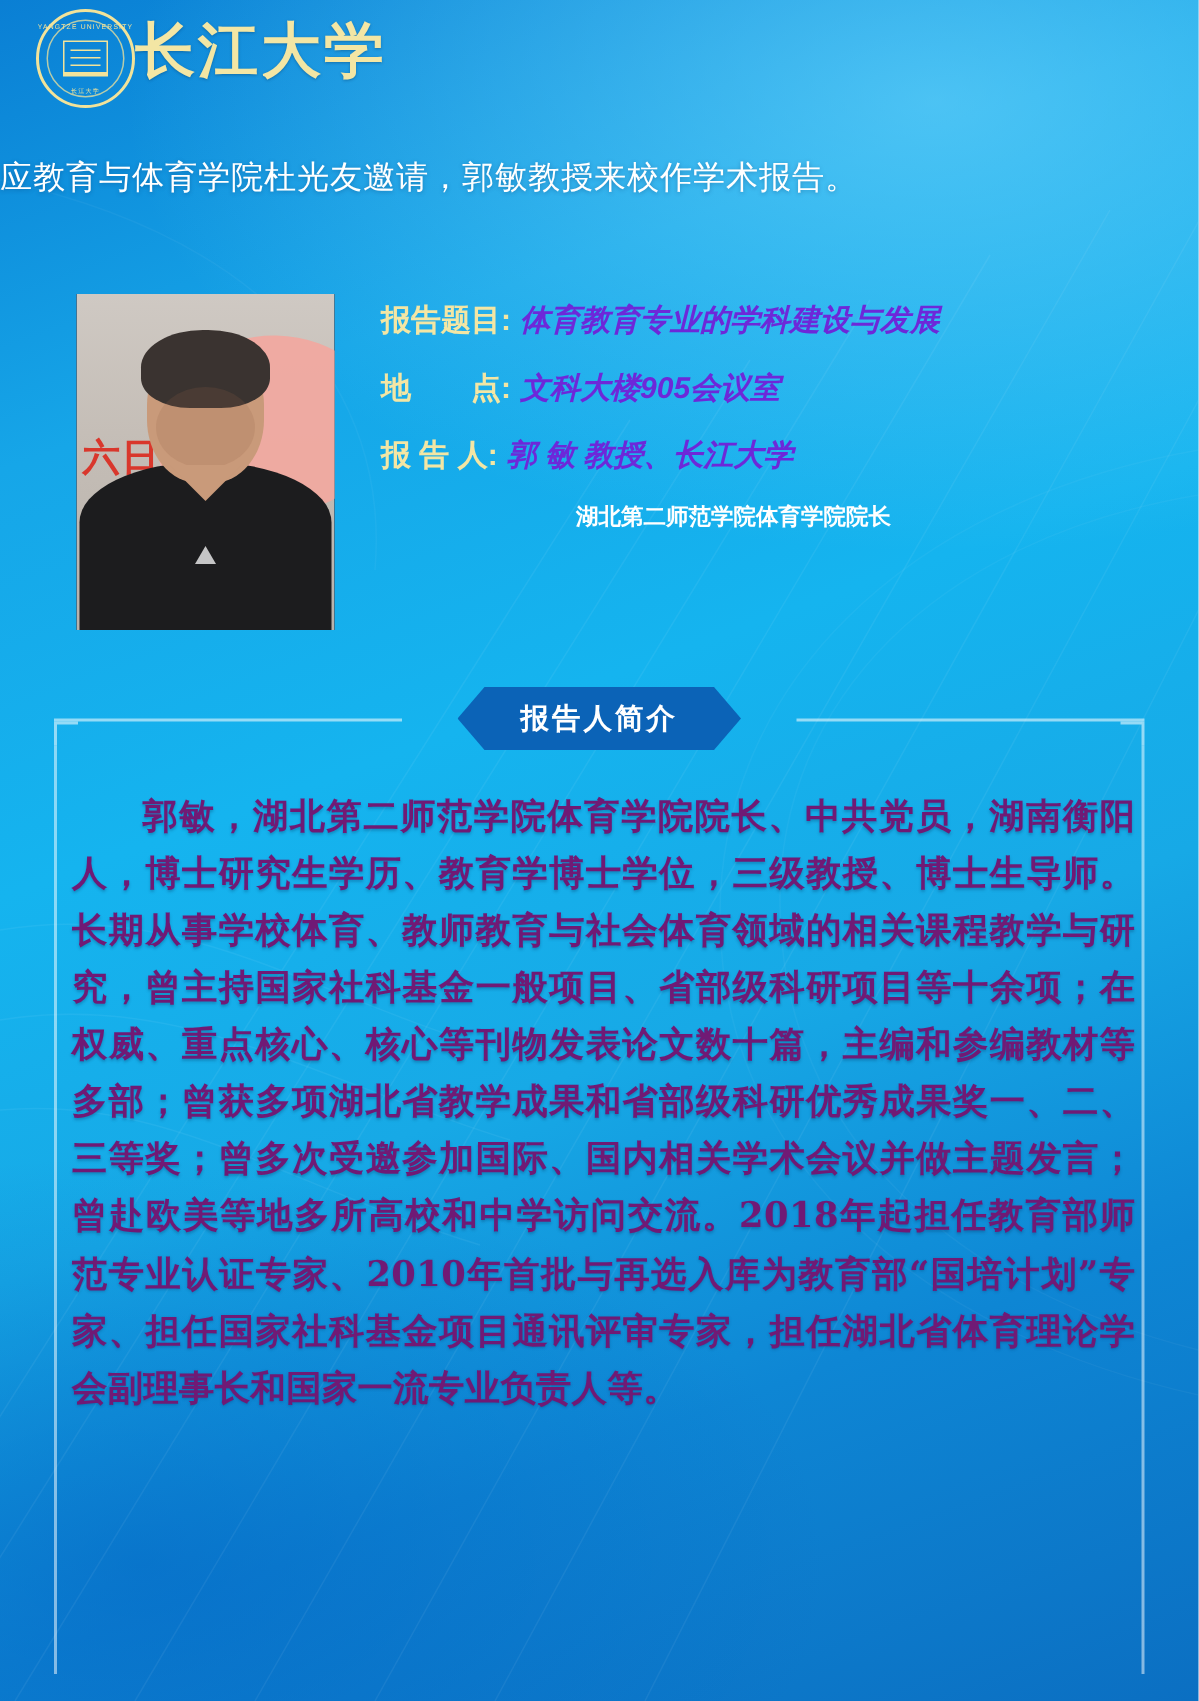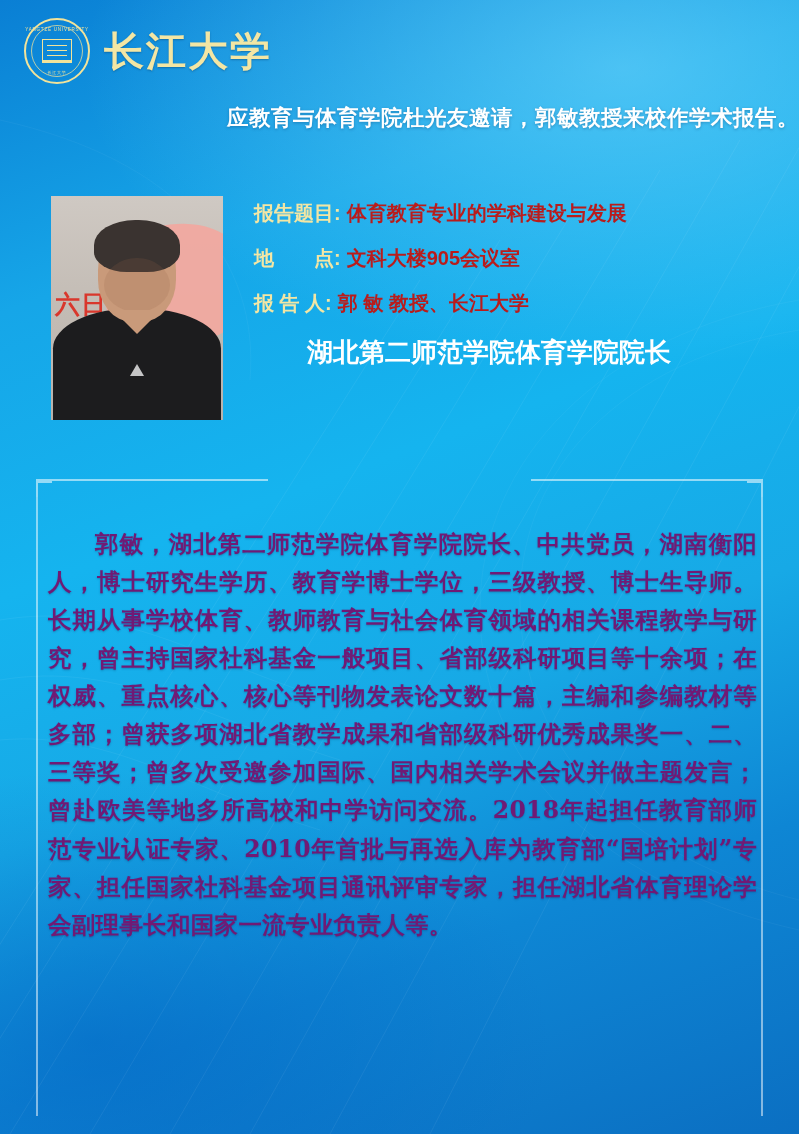--- a/index.html
+++ b/index.html
@@ -27,22 +27,22 @@
 
   .poster {
     position: relative;
     width: 799px; height: 1134px;
     z-index: 2;
   }
 
   
   .header {
     position: absolute;
-    top: 18px; left: 24px;
-    display: flex; align-items: center; gap: 14px;
+    top: 6px; left: 24px;
+    display: flex; 
   }
   .logo-seal {
     width: 66px; height: 66px;
     border-radius: 50%;
     border: 2px solid #f2e39a;
     display: flex; align-items: center; justify-content: center;
     position: relative;
     flex: 0 0 auto;
   }
   .logo-seal::before {
@@ -80,23 +80,23 @@
     font-weight: 700;
     color: #f3e6a4;
     letter-spacing: 2px;
     text-shadow: 0 1px 2px rgba(0,40,80,0.35);
   }
 
   
   .main-title {
     position: absolute;
     top: 103px; left: 0; right: 0;
-    text-align: right;
+    text-align: left;
     font-size: 21.5px;
-    font-weight: 700;
+    font-weight: 400;
     color: #ffffff;
     letter-spacing: 0.5px;
     text-shadow: 0 1px 3px rgba(0,50,100,0.35);
   }
 
   
   .photo {
     position: absolute;
     top: 196px; left: 51px;
     width: 172px; height: 224px;
@@ -191,27 +191,28 @@
     font-size: 20px;
     font-weight: 700;
     white-space: nowrap;
   }
   .info-label {
     color: #f3e6a4;
     flex: 0 0 auto;
     letter-spacing: 0px;
   }
   .info-value {
-    color: #b91c1c;
+    color: #6d28d9;
     margin-left: 6px;
+    font-style: italic;
   }
   .info-sub {
     margin-top: 16px;
     text-align: center;
-    font-size: 26px;
+    font-size: 15px;
     font-weight: 700;
     color: #ffffff;
     padding-right: 40px;
   }
 
   
   .ribbon-wrap {
     position: absolute;
     top: 458px; left: 0; right: 0;
     display: flex; justify-content: center;
@@ -332,19 +333,22 @@
       <span class="info-label">报 告 人:</span>
       <span class="info-value">郭 敏 教授、长江大学</span>
     </div>
     <div class="info-sub">湖北第二师范学院体育学院院长</div>
   </div>
 
   <div class="ribbon-line-l"></div>
   <div class="ribbon-line-r"></div>
   <div class="ribbon-corner left"></div>
   <div class="ribbon-corner right"></div>
+  <div class="ribbon-wrap">
+    <div class="ribbon">报告人简介</div>
+  </div>
 
   <div class="frame-left"></div>
   <div class="frame-right"></div>
 
   <div class="bio">郭敏，湖北第二师范学院体育学院院长、中共党员，湖南衡阳人，博士研究生学历、教育学博士学位，三级教授、博士生导师。长期从事学校体育、教师教育与社会体育领域的相关课程教学与研究，曾主持国家社科基金一般项目、省部级科研项目等十余项；在权威、重点核心、核心等刊物发表论文数十篇，主编和参编教材等多部；曾获多项湖北省教学成果和省部级科研优秀成果奖一、二、三等奖；曾多次受邀参加国际、国内相关学术会议并做主题发言；曾赴欧美等地多所高校和中学访问交流。2018年起担任教育部师范专业认证专家、2010年首批与再选入库为教育部“国培计划”专家、担任国家社科基金项目通讯评审专家，担任湖北省体育理论学会副理事长和国家一流专业负责人等。</div>
 
 </div>
 
 </body></html>

